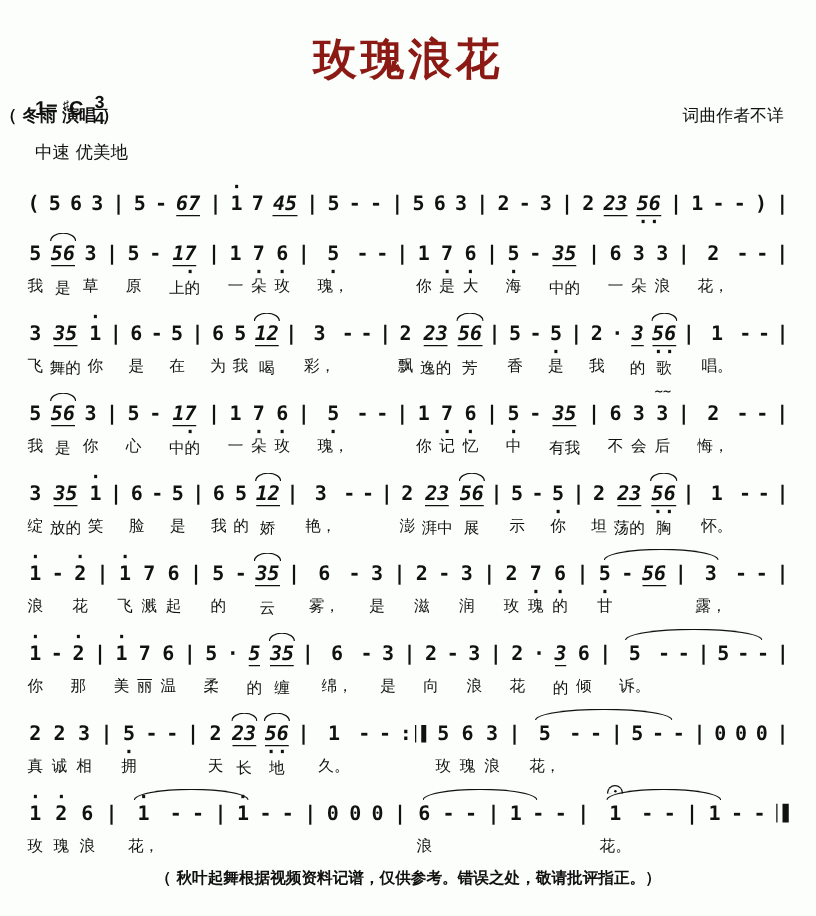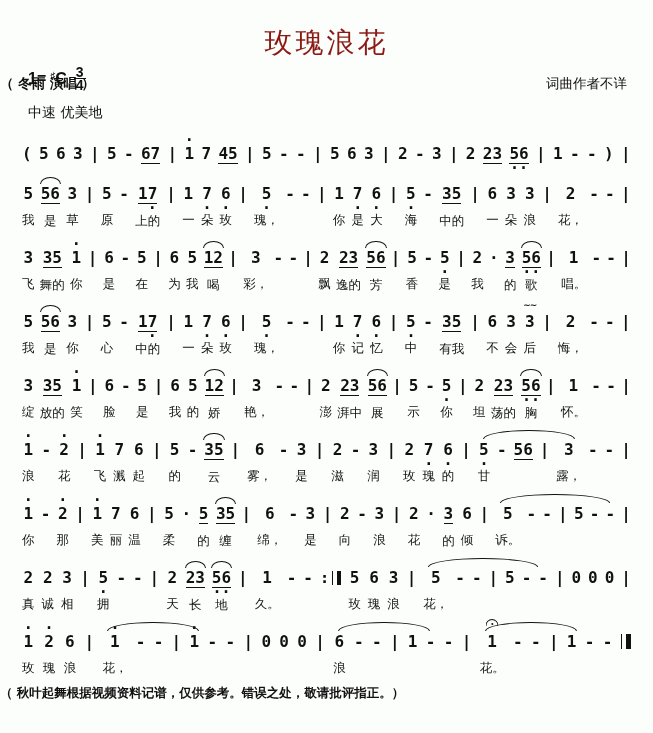--- a/index.html
+++ b/index.html
@@ -1,57 +1,57 @@
 <!DOCTYPE html>
 <html><head>
 <meta charset="utf-8">
 <style>
   html,body{margin:0;padding:0;background:#e8e8e8;}
   .sheet{
     width:653px;height:733px;margin:0 auto;background:#fcfefb;color:#111;
     font-family:"DejaVu Sans",sans-serif;overflow:hidden;position:relative;box-sizing:border-box;
   }
   h1.title{
-    margin:24px 0 4px 0;text-align:center;font-size:28px;font-weight:normal;
+    margin:24px 0 4px 0;text-align:center;font-size:35px;font-weight:bold;
     letter-spacing:3px;font-family:"DejaVu Serif",serif;
   }
   .meta{position:relative;height:36px;margin-top:2px;}
   .key{position:absolute;left:28px;top:0;font-weight:bold;font-size:16px;font-family:"Liberation Sans",sans-serif;display:inline-flex;align-items:center;}
   .key sup{font-size:10px;vertical-align:super;margin-left:4px;line-height:1;transform:translateY(-3px);}
   .meter{display:inline-flex;flex-direction:column;align-items:center;margin-left:7px;font-size:14px;line-height:12px;}
   .meter .mt{border-bottom:1.6px solid #111;padding:0 2px;}
   .meter .mb{padding:0 2px;}
   .performer{position:absolute;left:0;right:0;top:9px;text-align:left;font-size:13.5px;font-weight:bold;}
   .credit{position:absolute;right:26px;top:9px;font-size:13.5px;font-family:"DejaVu Serif",serif;text-align:center;}
   .tempo{margin:2px 0 0 28px;font-size:14px;font-family:"DejaVu Serif",serif;}
   .score{margin:12px 22px 0 22px;}
   .line{margin-bottom:10px;}
   .mrow{display:flex;justify-content:space-between;align-items:flex-start;}
   .c{position:relative;display:inline-flex;flex-direction:column;align-items:center;padding-top:10px;white-space:nowrap;}
   .n{font-family:"DejaVu Sans Mono",monospace;font-weight:700;font-size:16px;line-height:19px;letter-spacing:0;}
-  .n.u{border-bottom:1.7px solid #111;}
+  .n.u{border-bottom:1.7px solid #111;font-style:italic;}
   .ly{margin-top:9px;font-size:12.5px;line-height:15px;height:15px;font-family:"DejaVu Serif",serif;}
   i.dota,i.dotb{position:absolute;left:50%;transform:translateX(-50%);font-style:normal;
     font-family:"DejaVu Sans Mono",monospace;font-weight:700;font-size:15px;line-height:6px;height:6px;white-space:pre;}
   i.dota{top:3px;}
   i.dotb{top:31px;}
   i.arc{position:absolute;top:3px;left:-1px;right:-1px;height:6px;
     border:1.4px solid #111;border-bottom:none;border-radius:50% 50% 0 0 / 100% 100% 0 0;}
   i.warc{position:absolute;top:0;left:5px;height:8px;
     border:1.3px solid #111;border-bottom:none;border-radius:50% 50% 0 0 / 100% 100% 0 0;}
   i.orn{position:absolute;top:-1px;left:50%;transform:translateX(-50%);font-style:normal;
     font-size:9px;line-height:8px;letter-spacing:-1px;font-weight:bold;}
   i.ferm{position:absolute;top:-3px;left:50%;transform:translateX(-50%);width:11px;height:6px;
     border:1.3px solid #111;border-bottom:none;border-radius:11px 11px 0 0;}
   i.ferm::after{content:"";position:absolute;left:50%;top:2.5px;width:2.4px;height:2.4px;background:#111;border-radius:50%;transform:translateX(-50%);}
   .n.repbar::after{content:"";display:inline-block;width:4px;height:14px;margin-left:3px;
     border-left:1.6px solid #111;border-right:4.5px solid #111;vertical-align:-1.5px;}
   .n.finbar::after{content:"";display:inline-block;width:4px;height:15px;
     border-left:1.6px solid #111;border-right:5px solid #111;vertical-align:-1.5px;}
-  .footnote{margin-top:6px;font-size:12.5px;font-weight:bold;}
+  .footnote{margin-top:6px;text-align:center;font-size:12.5px;font-weight:bold;}
 </style>
 </head>
 <body>
 
 <div class="sheet" style="background: rgb(252, 254, 251);">
   <h1 class="title" style="color: rgb(139, 26, 21);">玫瑰浪花</h1>
   <div class="meta">
     <div class="key">
       <span>1=</span>
         <sup>♯</sup>

